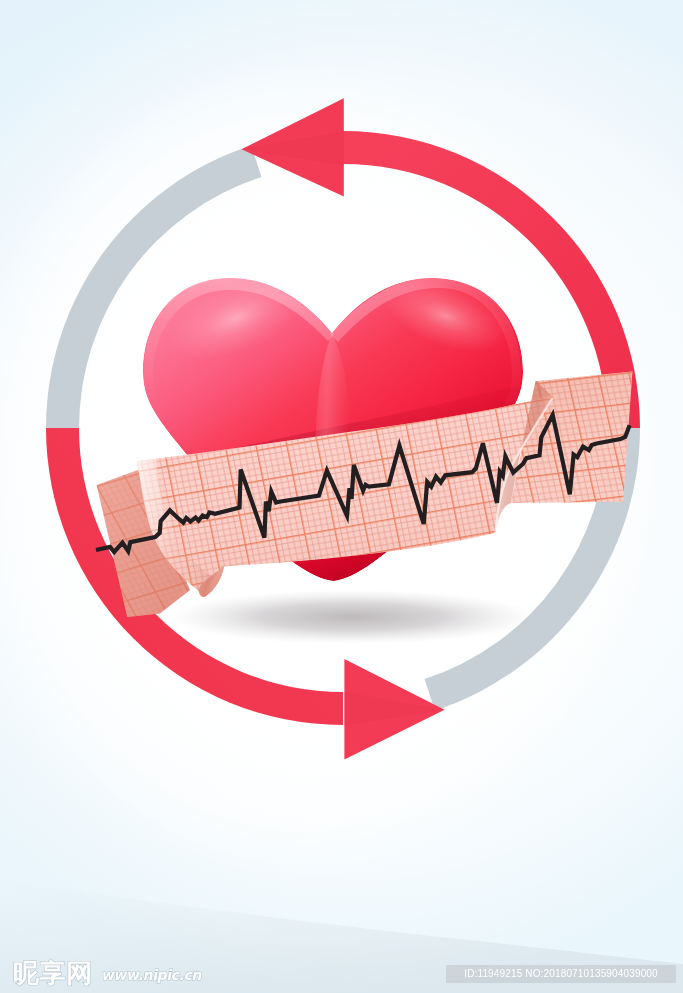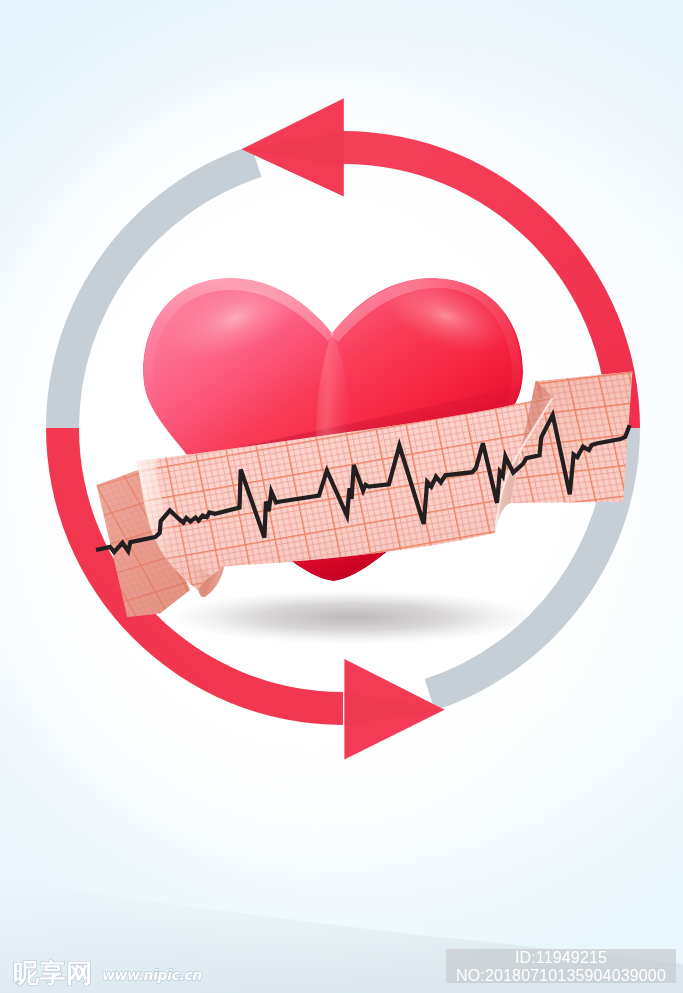--- a/index.html
+++ b/index.html
@@ -23,24 +23,24 @@
     position:absolute;left:102px;bottom:9px;
     font-family:"DejaVu Sans", sans-serif;
     font-style:italic;font-weight:700;font-size:14px;color:#ffffff;
     letter-spacing:-0.4px;
     line-height:17.5px;
     -webkit-text-stroke:1.1px rgba(174,190,202,.95);
     paint-order:stroke fill;
   }
   .wm-id{
     position:absolute;right:7px;bottom:10px;
-    width:230px;height:34px;
+    width:230px;height:18px;
     box-sizing:border-box;
     background:rgba(200,205,210,.75);
-    color:#ffffff;font-size:16px;
+    color:#ffffff;font-size:10px;
     line-height:18px;
     text-align:center;
     letter-spacing:.15px;
     font-family:"Liberation Sans", sans-serif;
   }
 </style>
 </head>
 <body>
 
 <div id="stage">

